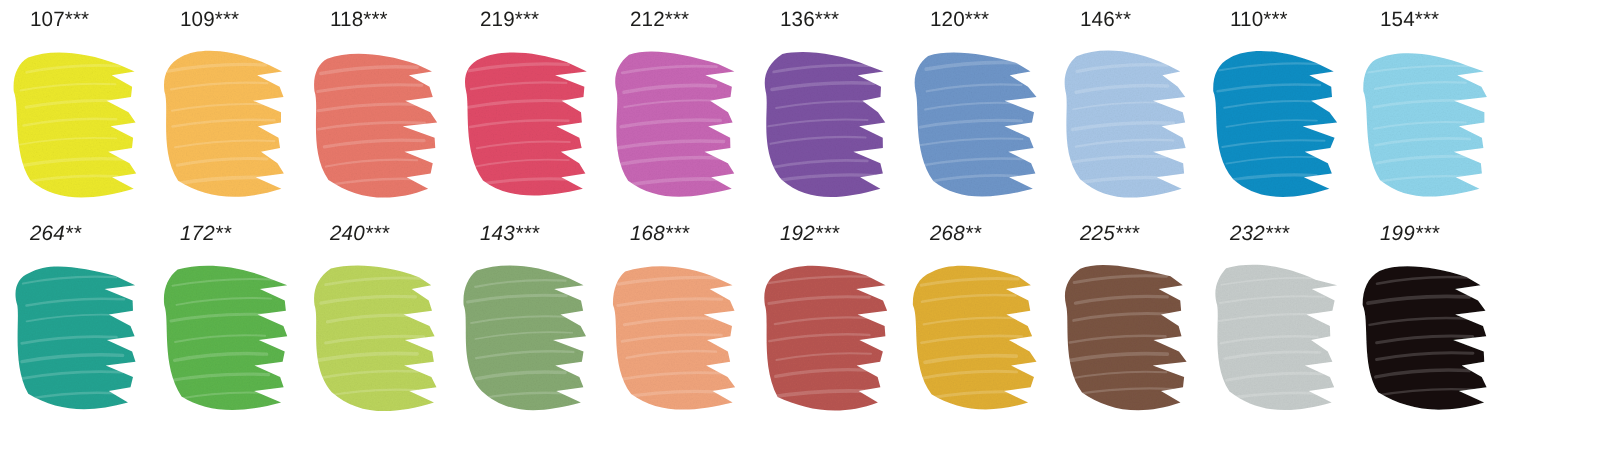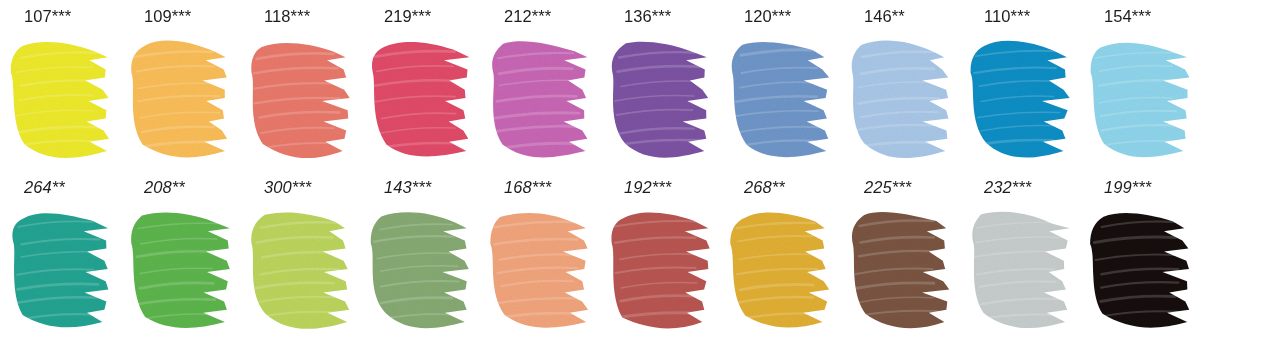--- a/index.html
+++ b/index.html
@@ -388,21 +388,21 @@
               <path d="M 15.3 53.1 Q 53.4 46.1 91.5 48.1" fill="none" stroke="#ffffff" stroke-opacity="0.17" stroke-width="1.5" stroke-linecap="round"></path>
               <path d="M 11.3 70.7 Q 49.3 63.7 87.2 65.7" fill="none" stroke="#ffffff" stroke-opacity="0.17" stroke-width="2.1" stroke-linecap="round"></path>
               <path d="M 11.6 85.3 Q 51.9 78.3 92.1 80.3" fill="none" stroke="#ffffff" stroke-opacity="0.17" stroke-width="2.8" stroke-linecap="round"></path>
               <path d="M 12.2 98.7 Q 52.0 91.7 91.8 93.7" fill="none" stroke="#ffffff" stroke-opacity="0.17" stroke-width="2.3" stroke-linecap="round"></path>
               <path d="M 13.5 115.6 Q 51.2 108.6 88.9 110.6" fill="none" stroke="#ffffff" stroke-opacity="0.17" stroke-width="2.1" stroke-linecap="round"></path>
             </g>
           </svg>
         </div>
       </div>
       <div class="swatch-cell">
-        <div class="swatch-label">208**</div>
+        <div class="swatch-label">172**</div>
         <div class="swatch-art">
           <svg width="120" height="132" viewBox="0 0 120 132" xmlns="http://www.w3.org/2000/svg">
             <defs>
               <filter id="tex11" x="-20%" y="-20%" width="140%" height="140%">
                 <feTurbulence type="fractalNoise" baseFrequency="0.9" numOctaves="3" seed="14" result="n"></feTurbulence>
                 <feColorMatrix in="n" type="saturate" values="0" result="ng"></feColorMatrix>
                 <feComponentTransfer in="ng" result="na">
                   <feFuncA type="linear" slope="0.16" intercept="0"></feFuncA>
                 </feComponentTransfer>
                 <feComposite in="na" in2="SourceGraphic" operator="in" result="grain"></feComposite>
@@ -418,21 +418,21 @@
               <path d="M 10.8 52.8 Q 49.5 45.8 88.2 47.8" fill="none" stroke="#ffffff" stroke-opacity="0.17" stroke-width="2.5" stroke-linecap="round"></path>
               <path d="M 14.0 69.6 Q 50.1 62.6 86.2 64.6" fill="none" stroke="#ffffff" stroke-opacity="0.17" stroke-width="1.5" stroke-linecap="round"></path>
               <path d="M 13.8 84.3 Q 50.6 77.3 87.3 79.3" fill="none" stroke="#ffffff" stroke-opacity="0.17" stroke-width="2.8" stroke-linecap="round"></path>
               <path d="M 8.5 100.7 Q 48.7 93.7 88.8 95.7" fill="none" stroke="#ffffff" stroke-opacity="0.17" stroke-width="2.7" stroke-linecap="round"></path>
               <path d="M 14.2 115.5 Q 51.8 108.5 89.5 110.5" fill="none" stroke="#ffffff" stroke-opacity="0.17" stroke-width="1.6" stroke-linecap="round"></path>
             </g>
           </svg>
         </div>
       </div>
       <div class="swatch-cell">
-        <div class="swatch-label">300***</div>
+        <div class="swatch-label">240***</div>
         <div class="swatch-art">
           <svg width="120" height="132" viewBox="0 0 120 132" xmlns="http://www.w3.org/2000/svg">
             <defs>
               <filter id="tex12" x="-20%" y="-20%" width="140%" height="140%">
                 <feTurbulence type="fractalNoise" baseFrequency="0.9" numOctaves="3" seed="15" result="n"></feTurbulence>
                 <feColorMatrix in="n" type="saturate" values="0" result="ng"></feColorMatrix>
                 <feComponentTransfer in="ng" result="na">
                   <feFuncA type="linear" slope="0.16" intercept="0"></feFuncA>
                 </feComponentTransfer>
                 <feComposite in="na" in2="SourceGraphic" operator="in" result="grain"></feComposite>

